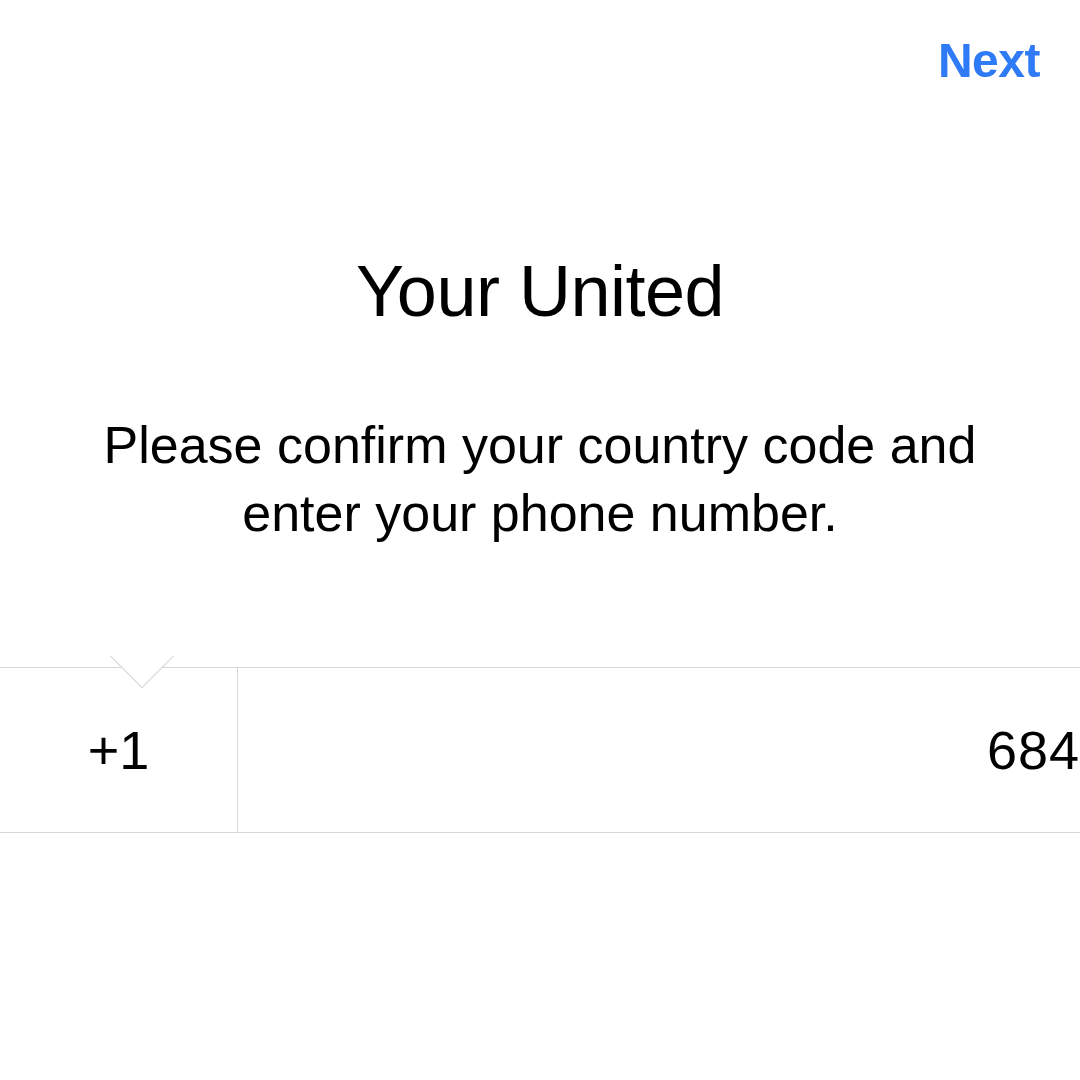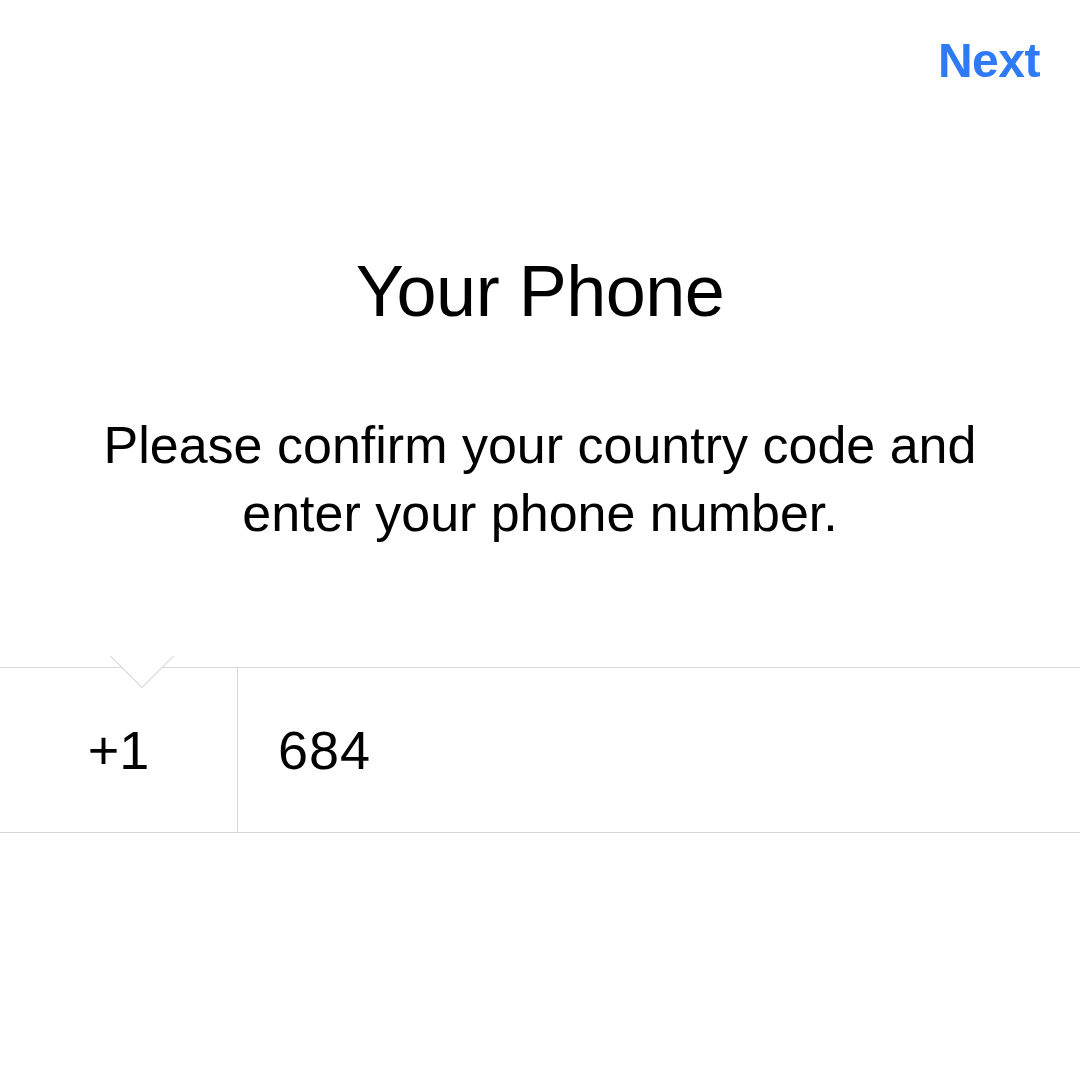--- a/index.html
+++ b/index.html
@@ -113,32 +113,33 @@
     .phone-input {
       flex: 1;
       border: none;
       outline: none;
       font-size: 54px;
       font-weight: 400;
       padding-left: 40px;
       font-family: inherit;
       caret-color: #a9c8ee;
       letter-spacing: 1px;
+      text-align: right;
     }
 
   </style>
 </head>
 <body>
 
 <div class="top-bar">
   <button class="next-btn">Next</button>
 </div>
 
 <div class="title-block">
-  <h1 class="title">Your Phone</h1>
+  <h1 class="title">Your United</h1>
   <p class="subtitle">Please confirm your country code and enter your phone number.</p>
 </div>
 
 <div class="form">
 
 
   <div class="phone-row">
     <span class="notch"></span>
     <div class="dial-code">+1</div>
     <input class="phone-input" type="text" autofocus="" value="684" style="">

